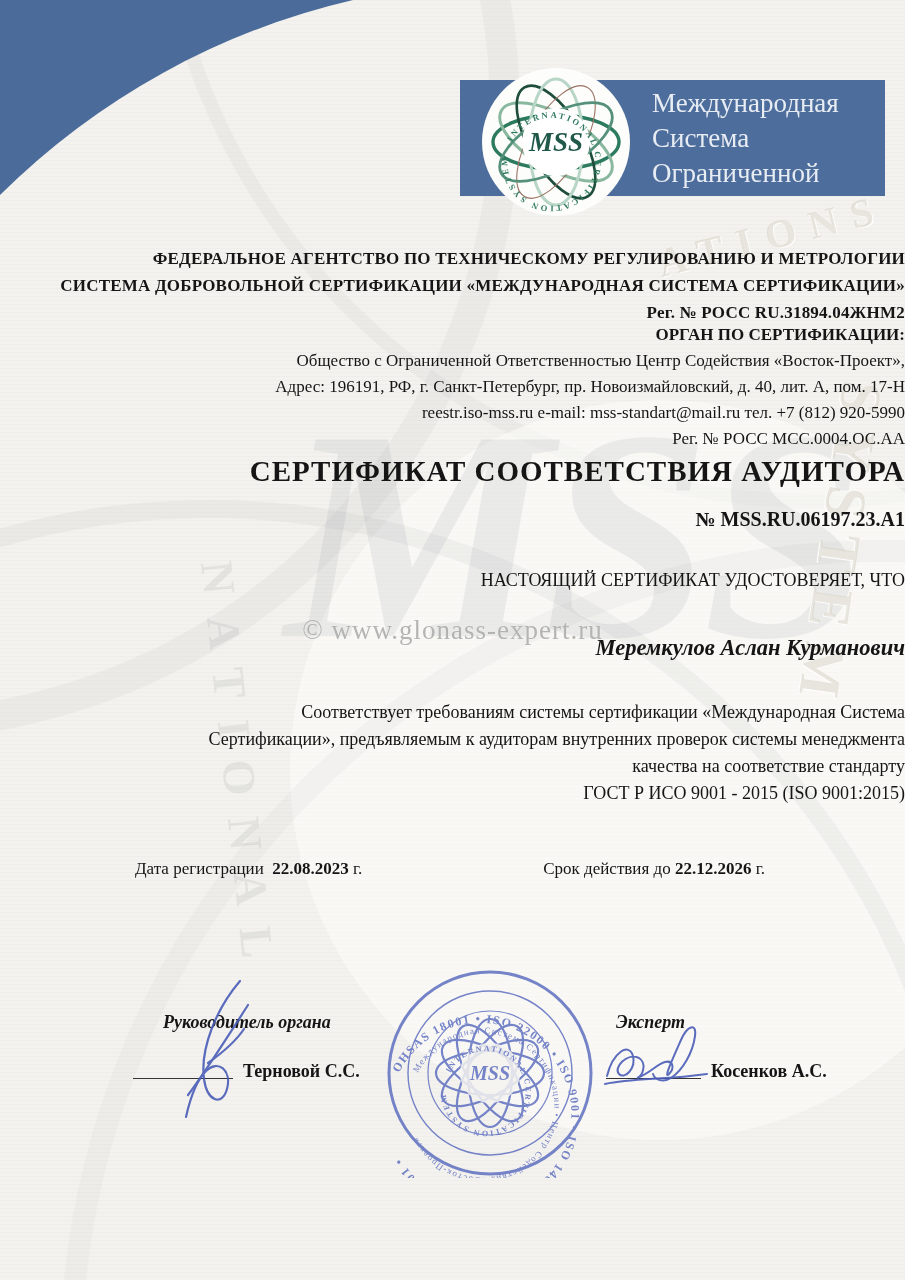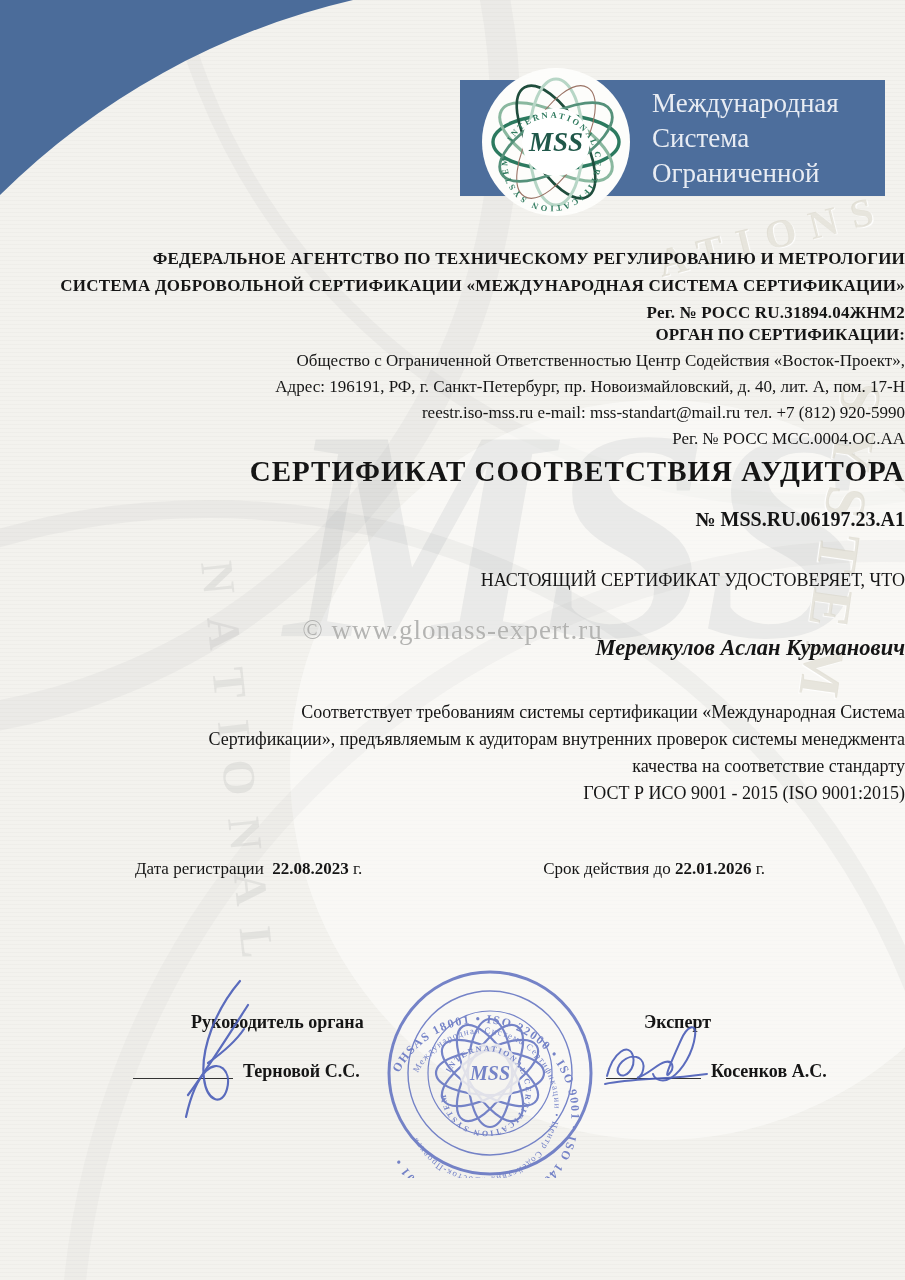--- a/index.html
+++ b/index.html
@@ -43,21 +43,21 @@
   .statement{top:699px;font-size:18px;line-height:27px;}
   .copyright{
     left:50%;top:615px;transform:translateX(-50%);
     font-size:27px;letter-spacing:1px;color:rgba(118,118,115,0.55);
     text-shadow:0 0 1px #fff;white-space:nowrap;text-align:right;
   }
   .dates{top:857px;left:0;right:0;font-size:17px;line-height:24px;}
   .dates .left{position:absolute;left:135px;top:0;}
   .dates .right{position:absolute;right:140px;top:0;}
   .b{font-weight:bold;}
-  .sig-role{font-size:18px;font-weight:bold;margin-left:28px;}
+  .sig-role{font-size:18px;font-weight:bold;font-style:italic;}
   .sig-line{display:inline-block;width:100px;border-bottom:1.5px solid #333;transform:translateY(2px);}
   .sig-name{font-size:18px;font-weight:bold;margin-left:10px;}
   .sig-row{font-size:18px;}
   svg text{font-family:"Liberation Serif","DejaVu Serif",serif;}
 </style>
 </head>
 <body>
 
 <div class="page">
 
@@ -133,21 +133,21 @@
   </div>
 
   <div class="abs dates">
     <div class="left">
       <span>Дата регистрации</span>&nbsp;
       <span class="b">22.08.2023</span>
       <span>г.</span>
     </div>
     <div class="right">
       <span>Срок действия до</span>
-      <span class="b">22.01.2026</span>
+      <span class="b">22.12.2026</span>
       <span>г.</span>
     </div>
   </div>
 
   <svg class="abs" style="left:385px;top:968px;opacity:0.85;" width="210" height="210" viewBox="0 0 210 210">
     <g stroke="#5e6fc0" fill="none">
       <circle cx="105" cy="105" r="101" stroke-width="3"></circle>
       <circle cx="105" cy="105" r="82" stroke-width="1.4"></circle>
       <circle cx="105" cy="105" r="62" stroke-width="1.2"></circle>
     </g>

